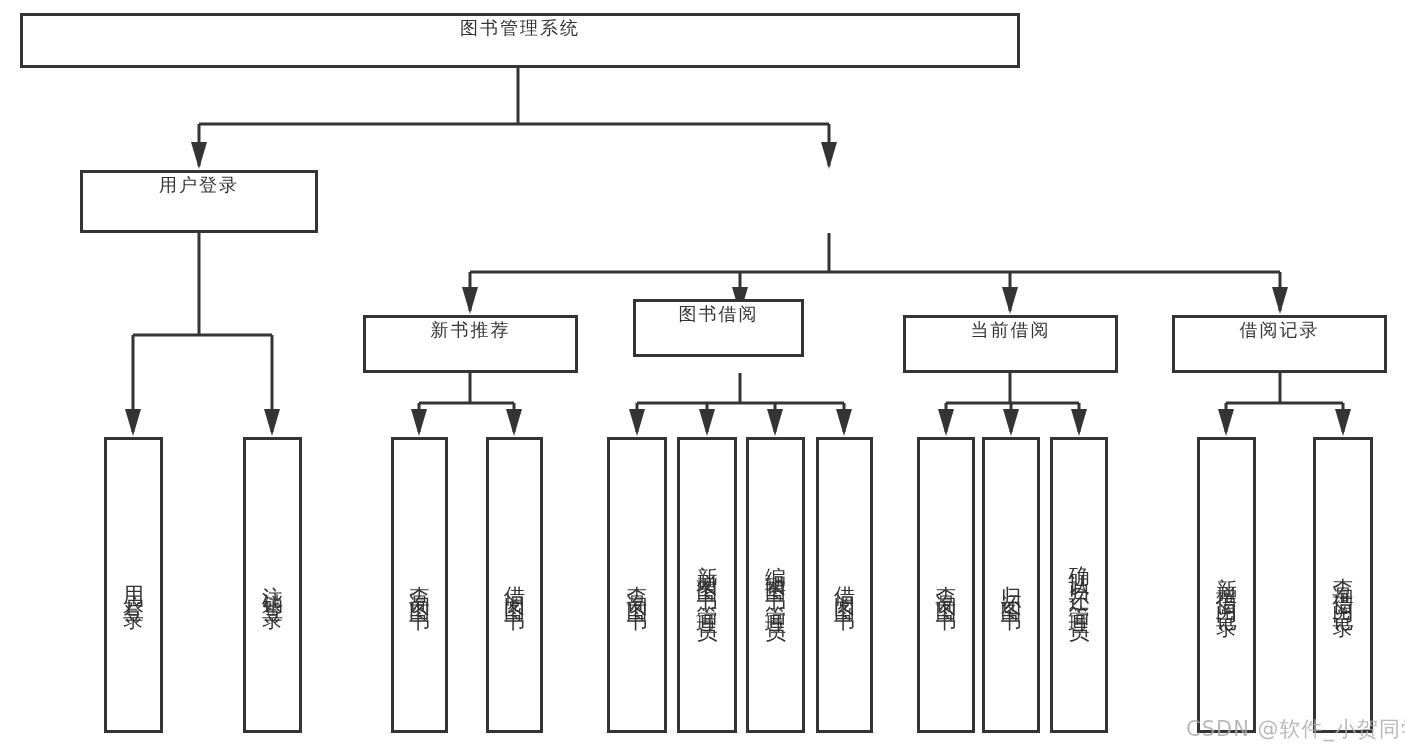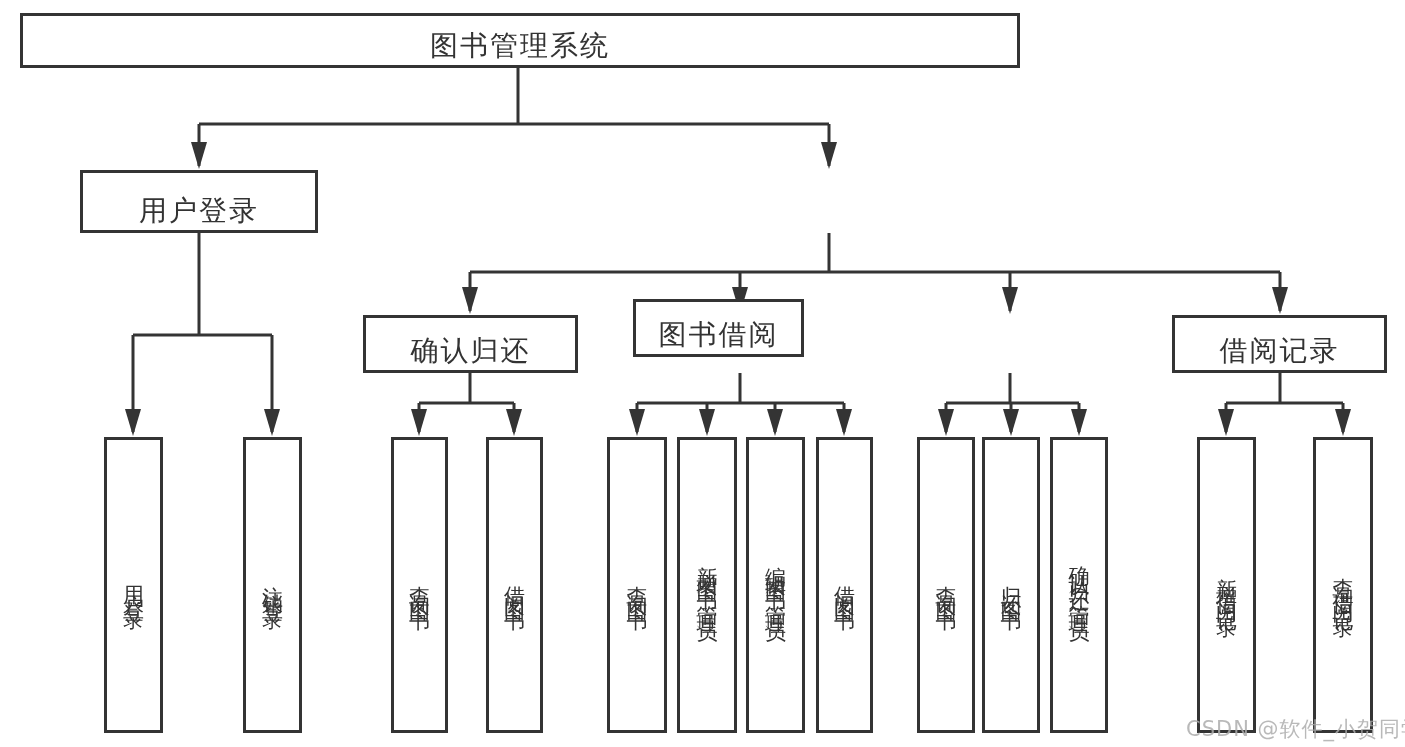--- a/index.html
+++ b/index.html
@@ -11,22 +11,22 @@
     position:relative;width:1405px;height:747px;background:var(--background);
     font-family:"DejaVu Sans","Liberation Sans",sans-serif;color:var(--text);
     overflow:hidden;
   }
   svg.connectors{position:absolute;left:0;top:0;z-index:1;}
   svg.connectors path.ln{stroke:var(--line);stroke-width:3;fill:none;}
   svg.connectors path.arrow{fill:var(--line);stroke:none;}
   .hbox{
     position:absolute;z-index:2;box-sizing:border-box;
     border:3px solid var(--line);background:var(--box_fill);
-    display:flex;align-items:flex-end;justify-content:center;
-    font-size:28px;letter-spacing:2px;color:var(--text);
+    display:flex;align-items:flex-start;justify-content:center;
+    font-size:18px;letter-spacing:2px;color:var(--text);
   }
   .vbox{
     position:absolute;z-index:2;box-sizing:border-box;
     top:437px;height:296px;
     border:3px solid var(--line);background:var(--box_fill);
     display:flex;align-items:center;justify-content:center;
     writing-mode:vertical-rl;text-orientation:mixed;
     font-size:21px;letter-spacing:8px;color:var(--text);
   }
   .lbl{white-space:nowrap;}
@@ -93,24 +93,27 @@
 
   <div class="hbox" style="left:20px;top:13px;width:1000px;height:55px">
     <span class="lbl">图书管理系统</span>
   </div>
 
   <div class="hbox" style="left:80px;top:170px;width:238px;height:63px">
     <span class="lbl">用户登录</span>
   </div>
 
   <div class="hbox" style="left:363px;top:315px;width:215px;height:58px">
-    <span class="lbl">确认归还</span>
+    <span class="lbl">新书推荐</span>
   </div>
   <div class="hbox" style="left:633px;top:299px;width:171px;height:58px">
     <span class="lbl">图书借阅</span>
+  </div>
+  <div class="hbox" style="left:903px;top:315px;width:215px;height:58px">
+    <span class="lbl">当前借阅</span>
   </div>
   <div class="hbox" style="left:1172px;top:315px;width:215px;height:58px">
     <span class="lbl">借阅记录</span>
   </div>
 
   <div class="vbox" style="left:104px;width:59px">
     <span class="lbl">用户登录</span>
   </div>
   <div class="vbox" style="left:243px;width:59px">
     <span class="lbl">注销登录</span>

